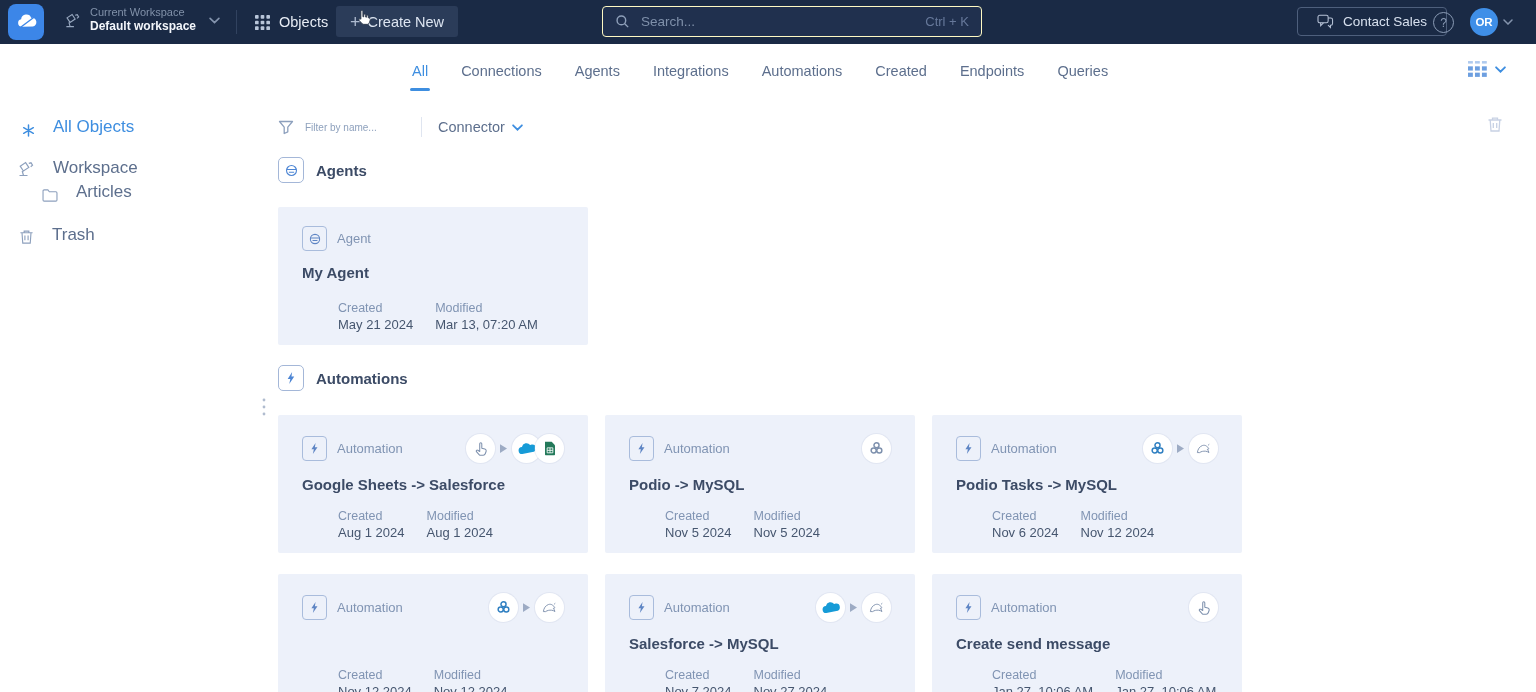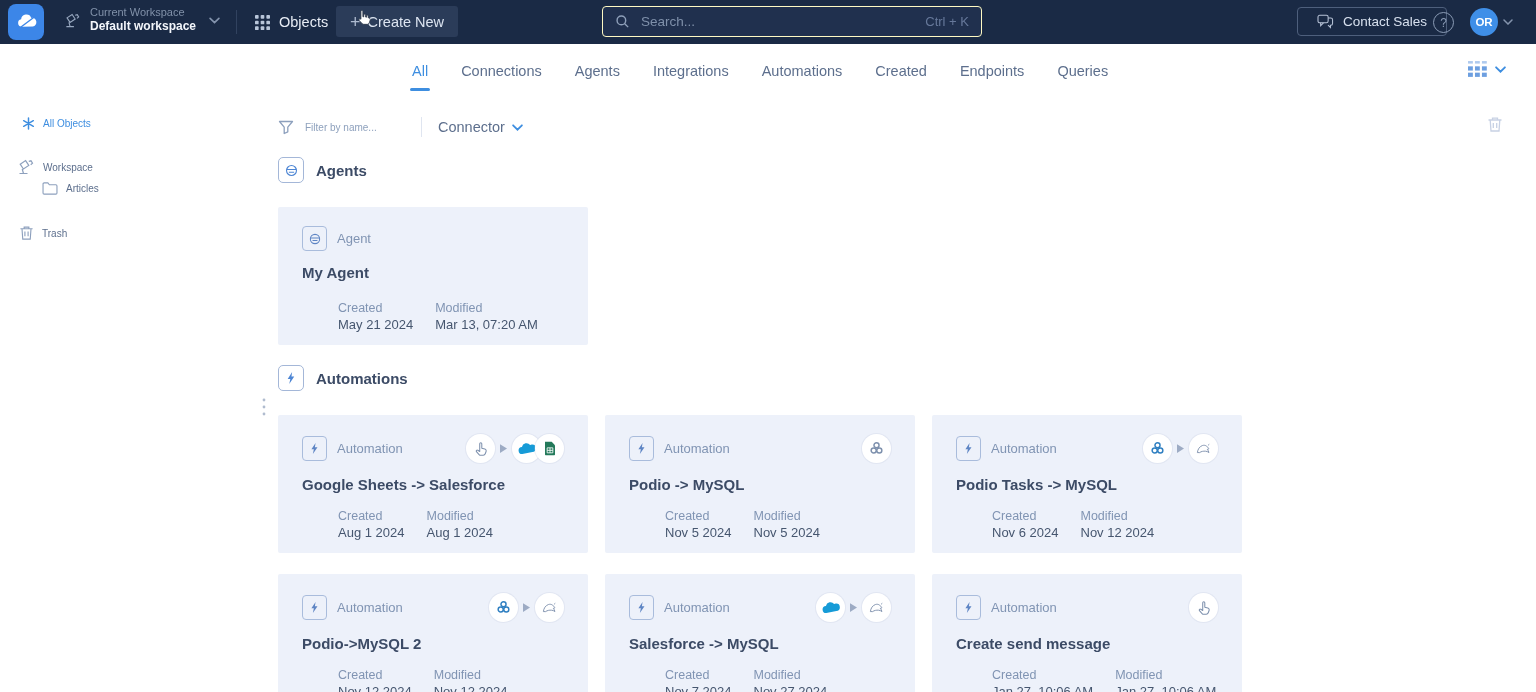--- a/index.html
+++ b/index.html
@@ -37,21 +37,21 @@
 
   
   .tabbar{position:absolute;left:0;top:44px;width:1536px;height:54px;background:#fff;}
   .tabs{position:absolute;left:412px;top:0;height:54px;display:flex;align-items:center;gap:33px;}
   .tab{font-size:14.5px;color:#5d6f8d;position:relative;height:100%;display:flex;align-items:center;cursor:pointer;}
   .tab.active{color:var(--accent);}
   .tab.active::after{content:"";position:absolute;left:-2px;right:-2px;bottom:7px;height:3px;background:var(--accent);border-radius:2px;}
   .view-switch{position:absolute;left:1468px;top:17px;display:flex;align-items:center;gap:8px;color:var(--accent);cursor:pointer;}
 
   
-  .side-item{position:absolute;display:flex;align-items:center;gap:8px;font-size:10px;color:var(--sidebar-text);cursor:pointer;}
+  .side-item{position:absolute;display:flex;align-items:flex-end;gap:18px;font-size:17px;color:var(--sidebar-text);cursor:pointer;}
   .side-item.active{color:var(--accent);}
   .side-icon{display:flex;align-items:center;justify-content:center;color:#8da0bd;flex:none;}
   .side-item.active .side-icon{color:var(--accent);}
 
   
   .filterbar{position:absolute;left:278px;top:113px;height:28px;display:flex;align-items:center;}
   .funnel{color:#8da0bd;display:flex;margin-right:9px;}
   .filterbar input{width:108px;border:none;outline:none;background:transparent;font-size:10px;color:#5d6f8d;font-family:inherit;}
   .filterbar input::placeholder{color:#8ea1bd;}
   .fdivider{width:1px;height:20px;background:#dfe5f0;margin:0 16px 0 6px;}
@@ -479,21 +479,20 @@
               </svg>
             </span>
             <span class="icon-circle">
               <svg viewBox="0 0 20 20" width="17" height="17">
                 <path d="M2.8 14.8c.4-3.8 2.6-7.2 5.9-8.3 1.9-.6 3.7-.3 4.9.8l2.6 2.4c.35.3.2.85-.25.95l-1.5.35c.95 1 1.65 2.3 1.9 3.8-1.15-.95-2.55-1.55-4.1-1.65-2.4-.15-4.85.25-6.8 1.65z" fill="none" stroke="var(--icon-gray)" stroke-width="1.1" stroke-linejoin="round"></path>
                 <path d="M15.4 6.2l1.4-1.2" stroke="var(--icon-gray)" stroke-width="1.1"></path>
               </svg>
             </span>
           </span>
         </div>
-        <div class="card-title">Podio-&gt;MySQL 2</div>
         <div class="card-dates">
           <div>
             <div class="d-label">Created</div>
             <div class="d-value">Nov 12 2024</div>
           </div>
           <div>
             <div class="d-label">Modified</div>
             <div class="d-value">Nov 12 2024</div>
           </div>
         </div>

